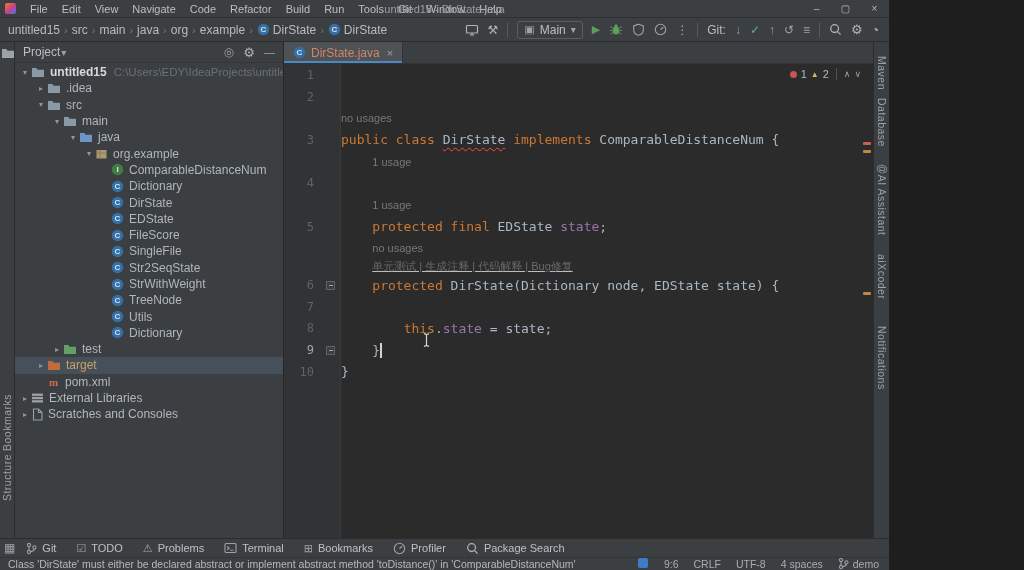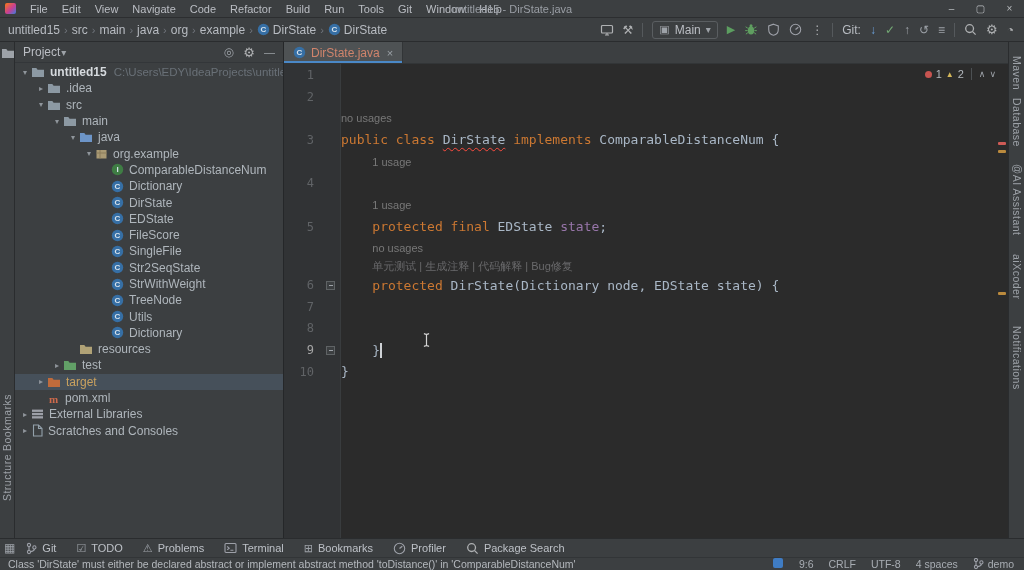--- a/index.html
+++ b/index.html
@@ -1,17 +1,17 @@
 <!DOCTYPE html>
 <html><head>
 <meta charset="utf-8">
 <style>
   *{box-sizing:border-box;margin:0;padding:0;}
   body{background:#1e1e1e;}
-  .app{position:relative;width:1024px;height:570px;background:#be185d;font-family:"Liberation Sans",sans-serif;color:#bbbec4;overflow:hidden;user-select:none;}
+  .app{position:relative;width:889px;height:570px;background:#be185d;font-family:"Liberation Sans",sans-serif;color:#bbbec4;overflow:hidden;user-select:none;}
   .icon{display:inline-flex;align-items:center;justify-content:center;}
   .icon svg{display:block;}
   .glyph{line-height:1;display:inline-block;}
 
   
   .title-bar{height:18px;background:#3c3f41;display:flex;align-items:center;font-size:11px;position:relative;border-bottom:1px solid #2c2e30;}
   .logo{width:11px;height:11px;margin:0 7px 0 5px;border-radius:2px;background:linear-gradient(135deg,#f97a12,#c73f93 55%,#3b7de0);flex:none;}
   .menus{display:flex;}
   .menu-item{padding:0 7px;cursor:default;color:#bbbec4;}
   .win-title{position:absolute;left:50%;transform:translateX(-50%);color:#9a9ea5;}
@@ -55,21 +55,21 @@
   
   .editor-pane{flex:1;display:flex;flex-direction:column;min-width:0;position:relative;background:#2b2b2b;}
   .tab-bar{height:22px;background:#3c3f41;border-bottom:1px solid #323537;display:flex;}
   .tab{display:flex;align-items:center;gap:5px;padding:0 9px;background:#4e5254;border-right:1px solid #323537;font-size:12px;box-shadow:inset 0 -2px 0 #4a88c7;}
   .tab-label{color:#d0846c;}
   .tab-close{color:#9aa0a6;font-size:11px;margin-left:2px;}
   .code-area{flex:1;position:relative;overflow:hidden;}
   .gutter-bg{position:absolute;left:0;top:0;bottom:0;width:57px;background:#313335;border-right:1px solid #393c3e;}
   #code-lines{position:relative;}
   .code-row{display:flex;align-items:center;height:21.7px;position:relative;}
-  .code-row.small{height:15px;}
+  .code-row.small{height:15px;text-decoration:underline;}
   .gnum{width:36px;flex:none;text-align:right;padding-right:6px;font-family:"DejaVu Sans Mono",monospace;font-size:12px;color:#606366;}
   .gnum.cur{color:#a6a6a6;}
   .gfold{width:21px;flex:none;display:flex;align-items:center;justify-content:center;}
   .fold-box{width:9px;height:9px;border:1px solid #5f6365;background:#3c3f41;position:relative;display:inline-block;}
   .fold-box::after{content:"";position:absolute;left:1.5px;right:1.5px;top:3px;height:1px;background:#9da2a8;}
   .ctext{font-family:"DejaVu Sans Mono",monospace;font-size:13px;white-space:pre;}
   .tok-kw{color:#cc7832;}
   .tok-p{color:#a9b7c6;}
   .tok-fld{color:#9876aa;}
   .tok-err{color:#a9b7c6;text-decoration:underline;text-decoration-style:wavy;text-decoration-color:#fc4c40;text-decoration-thickness:1px;text-underline-offset:3px;}
@@ -468,31 +468,20 @@
             <span class="icon">
               <span>
                 <svg width="13" height="13" viewBox="0 0 13 13">
                   <circle cx="6.5" cy="6.5" r="5.7" fill="#366fa5"></circle>
                   <text x="6.5" y="9.4" text-anchor="middle" font-size="8" font-weight="bold" font-family="Liberation Sans,sans-serif" fill="#d9e3ec">C</text>
                 </svg>
               </span>
             </span>
             <span class="tree-label">Dictionary</span>
           </div>
-          <div class="tree-row" style="padding-left: 52px;">
-            <span class="chev"></span>
-            <span class="icon">
-              <span>
-                <svg width="14" height="12" viewBox="0 0 14 12">
-                  <path d="M1 2h4.3l1.3 1.8H13v7.2H1z" fill="#b0a276"></path>
-                </svg>
-              </span>
-            </span>
-            <span class="tree-label">resources</span>
-          </div>
           <div class="tree-row" style="padding-left: 36px;">
             <span class="chev">▸</span>
             <span class="icon">
               <span>
                 <svg width="14" height="12" viewBox="0 0 14 12">
                   <path d="M1 2h4.3l1.3 1.8H13v7.2H1z" fill="#62a067"></path>
                 </svg>
               </span>
             </span>
             <span class="tree-label">test</span>
@@ -620,20 +609,21 @@
               </span>
               <span class="ctext"><span class="tok-p">    </span><span class="tok-kw">protected</span><span class="tok-p"> DirState(Dictionary node, EDState state) {</span></span>
             </div>
             <div class="code-row">
               <span class="gnum">7</span>
               <span class="gfold"></span>
             </div>
             <div class="code-row">
               <span class="gnum">8</span>
               <span class="gfold"></span>
+              <span class="ctext"><span class="tok-p">        </span><span class="tok-kw">this</span><span class="tok-p">.</span><span class="tok-fld">state</span><span class="tok-p"> = state;</span></span>
             </div>
             <div class="code-row">
               <span class="gnum cur">9</span>
               <span class="gfold">
                 <span class="fold-box"></span>
               </span>
               <span class="ctext"><span class="tok-p">    }</span><span class="caret-bar"></span></span>
             </div>
             <div class="code-row">
               <span class="gnum">10</span>

